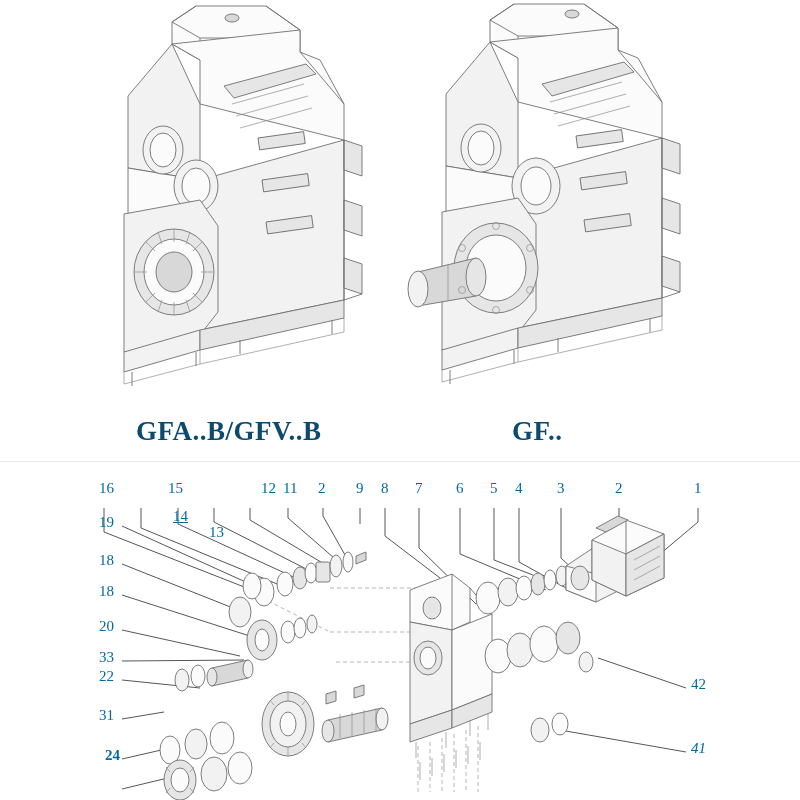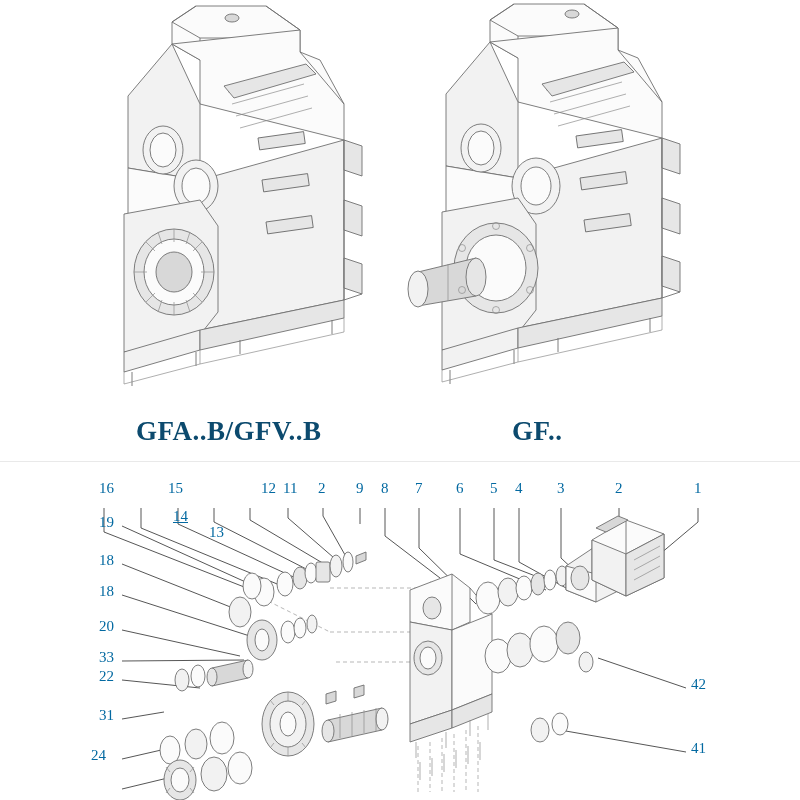--- a/index.html
+++ b/index.html
@@ -338,19 +338,19 @@
   <div class="callout-num" style="left:615px; top:480px;">2</div>
   <div class="callout-num" style="left:694px; top:480px;">1</div>
 
   <div class="callout-num" style="left:99px; top:514px;">19</div>
   <div class="callout-num" style="left:99px; top:552px;">18</div>
   <div class="callout-num" style="left:99px; top:583px;">18</div>
   <div class="callout-num" style="left:99px; top:618px;">20</div>
   <div class="callout-num" style="left:99px; top:649px;">33</div>
   <div class="callout-num" style="left:99px; top:668px;">22</div>
   <div class="callout-num" style="left:99px; top:707px;">31</div>
-  <div class="callout-num" style="left:91px; top:747px;">24</div>
+  <div class="callout-num" style="left:105px; top:747px;font-weight:bold;">24</div>
   <div class="callout-num" style="left:99px; top:777px;margin-top:36px;">25</div>
 
   <div class="callout-num" style="left:691px; top:676px;">42</div>
-  <div class="callout-num" style="left:691px; top:740px;">41</div>
+  <div class="callout-num" style="left:691px; top:740px;font-style:italic;">41</div>
 
 </div>
 
 </body></html>

